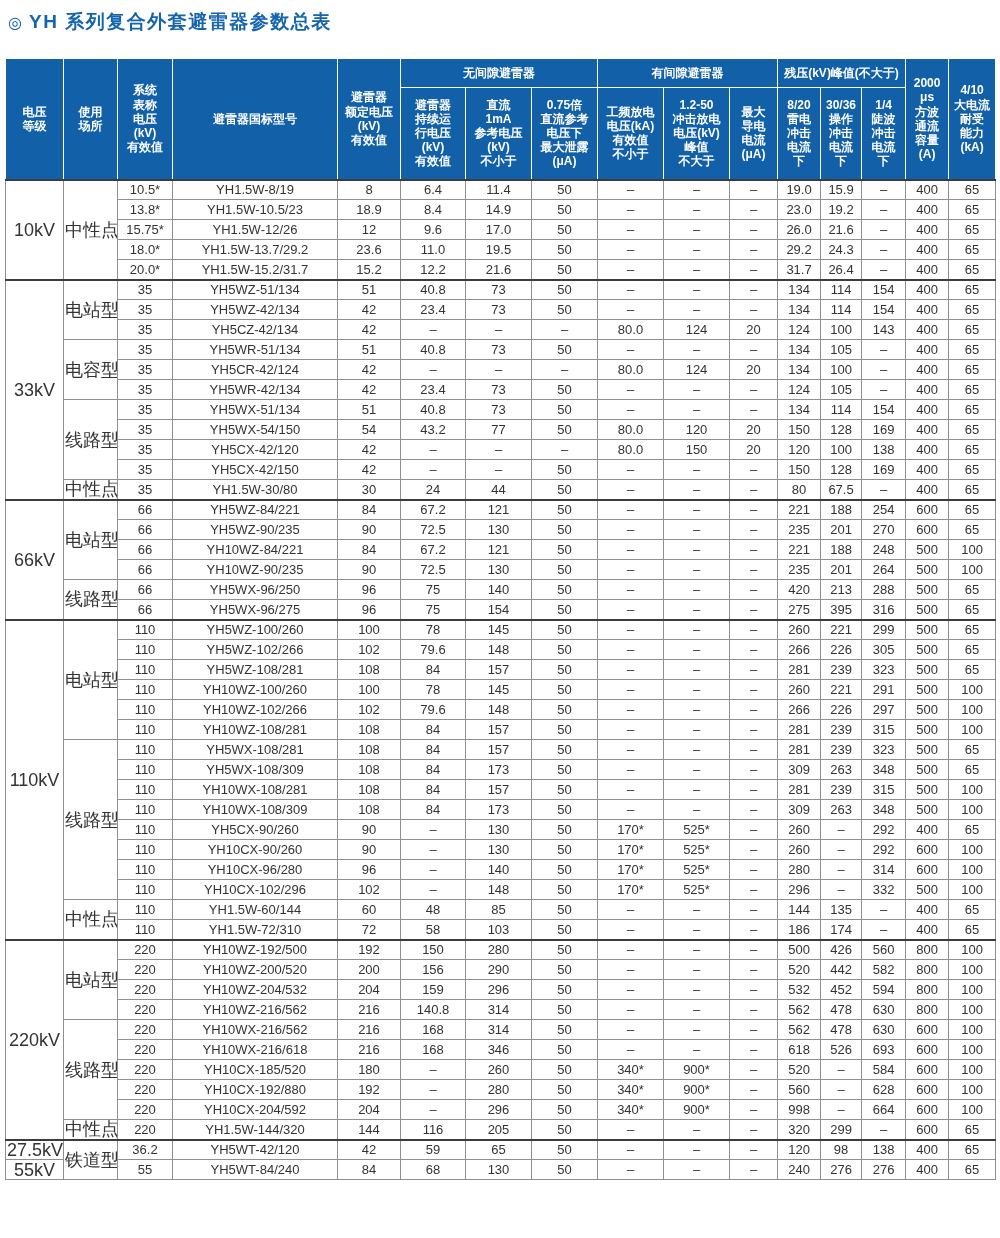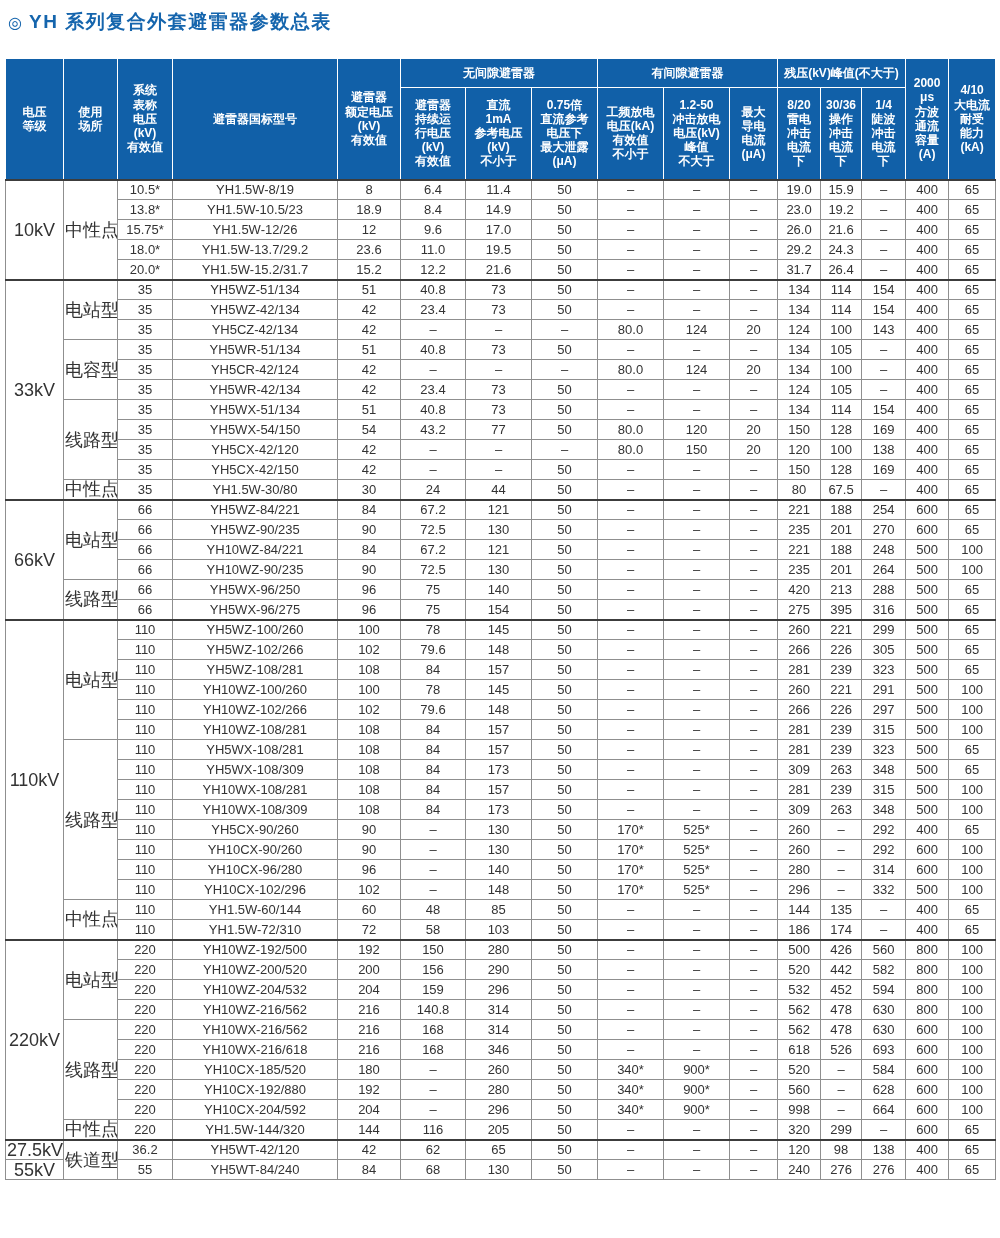--- a/index.html
+++ b/index.html
@@ -935,21 +935,21 @@
           <td>–</td>
           <td>600</td>
           <td>65</td>
         </tr>
         <tr class="thick">
           <td class="cn" rowspan="1">27.5kV</td>
           <td class="cn" rowspan="2">铁道型</td>
           <td>36.2</td>
           <td>YH5WT-42/120</td>
           <td>42</td>
-          <td>62</td>
+          <td>59</td>
           <td>65</td>
           <td>50</td>
           <td>–</td>
           <td>–</td>
           <td>–</td>
           <td>120</td>
           <td>98</td>
           <td>138</td>
           <td>400</td>
           <td>65</td>

